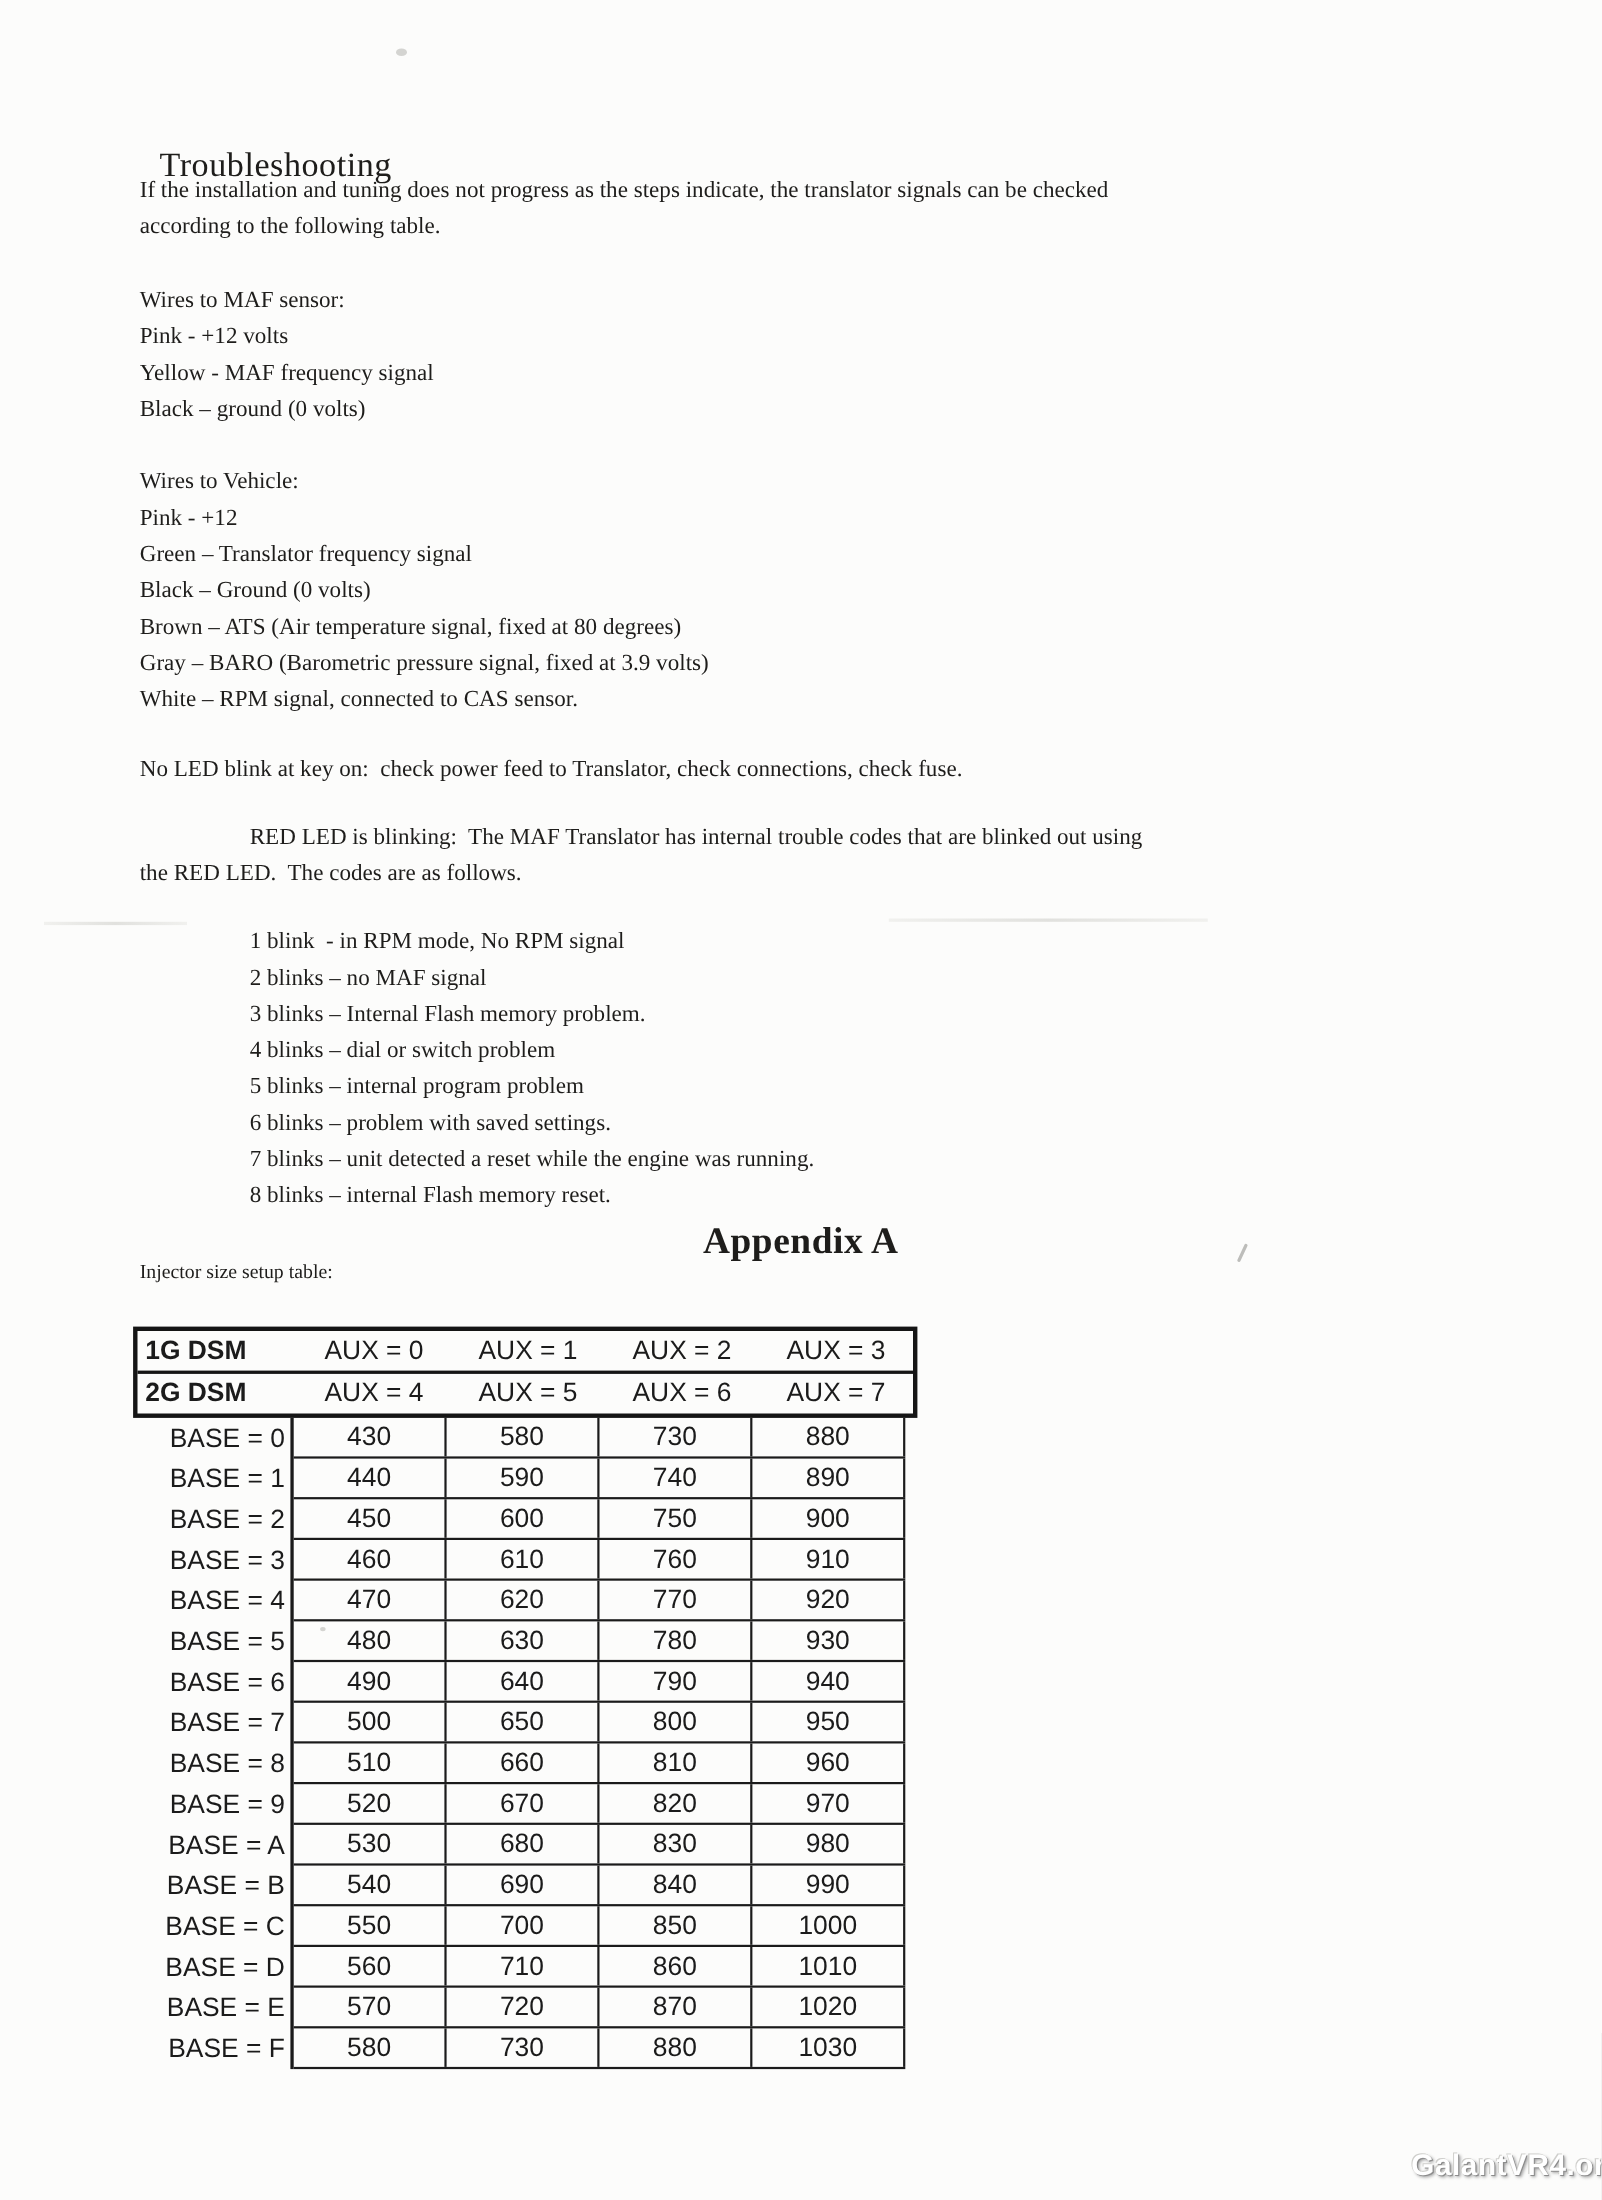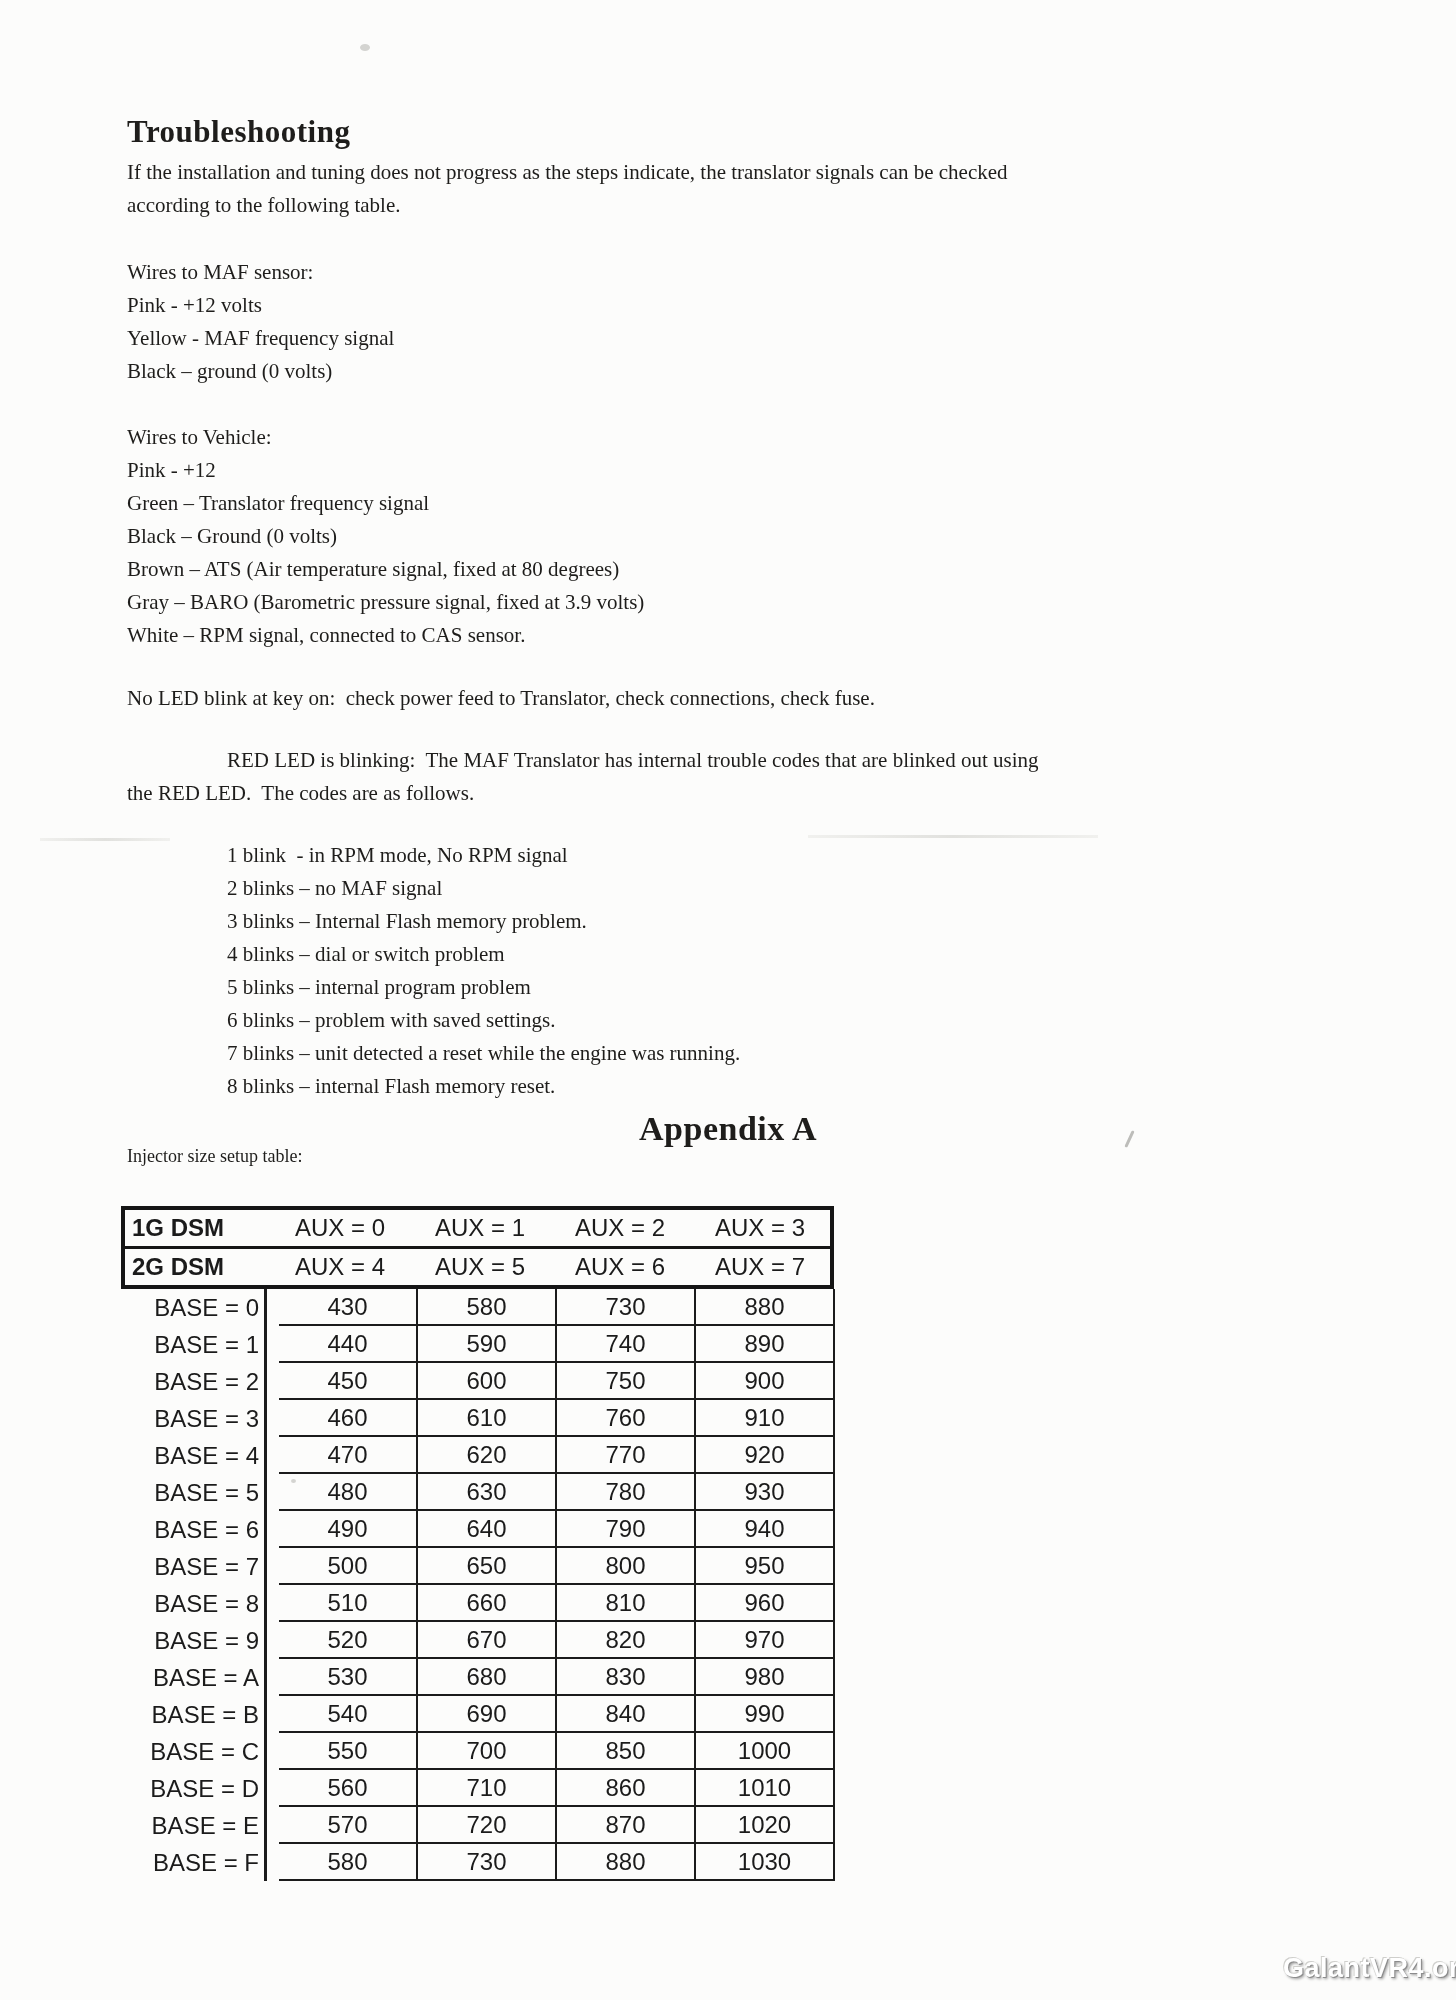--- a/index.html
+++ b/index.html
@@ -4,22 +4,22 @@
 <style>
   html,body{margin:0;padding:0;background:#e8e8e8;}
   .page{
     position:relative; width:1456px; height:2000px; margin:0 auto;
     background:#fcfcfb; overflow:hidden;
     font-family:"Liberation Serif", serif; color:#1e1d1b;
   }
   .abs{position:absolute;}
   .line{white-space:pre-wrap; font-size:21px; line-height:33px;}
   .title{
-    position:absolute; left:127px; top:114px; margin:0;
-    font-size:31px; font-weight:bold; letter-spacing:0.5px;
+    position:absolute; left:127px; top:114px; margin:18px;
+    font-size:31px; font-weight:normal; letter-spacing:0.5px;
   }
   .intro{left:127px; top:156px; width:1210px;}
   .sec-maf{left:127px; top:256px;}
   .sec-veh{left:127px; top:421px;}
   .sec-noled{left:127px; top:682px; width:1240px;}
   .sec-redled{left:127px; top:744px; width:1240px;}
   .sec-redled .indent{padding-left:100px;}
   .sec-blinks{left:227px; top:839px;}
   .appendix-title{
     left:0; top:1110px; width:1456px; text-align:center;
@@ -35,21 +35,21 @@
   .thead-row{display:flex; height:36px; align-items:center;}
   .thead-row .hlabel{width:145px; padding-left:7px; font-weight:bold; box-sizing:border-box;}
   .thead-row .hcol{width:140px; text-align:center;}
   .thead-divider{height:3px; background:#151515;}
   .tbody{display:flex;}
   .label-col{width:143px;}
   .label-col .blabel{
     height:37px; display:flex; align-items:center; justify-content:flex-end;
     padding-right:5px; box-sizing:border-box;
   }
-  .value-grid{border-left:3px solid #1b1b1b; align-self:flex-start;padding-left:12px;}
+  .value-grid{border-left:3px solid #1b1b1b; align-self:flex-start;}
   .grow{display:flex; border-bottom:2px solid #1b1b1b; height:35px;}
   .gcell{
     width:139px; border-right:2px solid #1b1b1b; box-sizing:border-box;
     text-align:center; line-height:35px;
   }
   
   .watermark{
     left:1283px; top:1953px;
     font-family:"Liberation Sans", sans-serif; font-weight:bold; font-size:27px;
     color:#ffffff; letter-spacing:0.5px;

